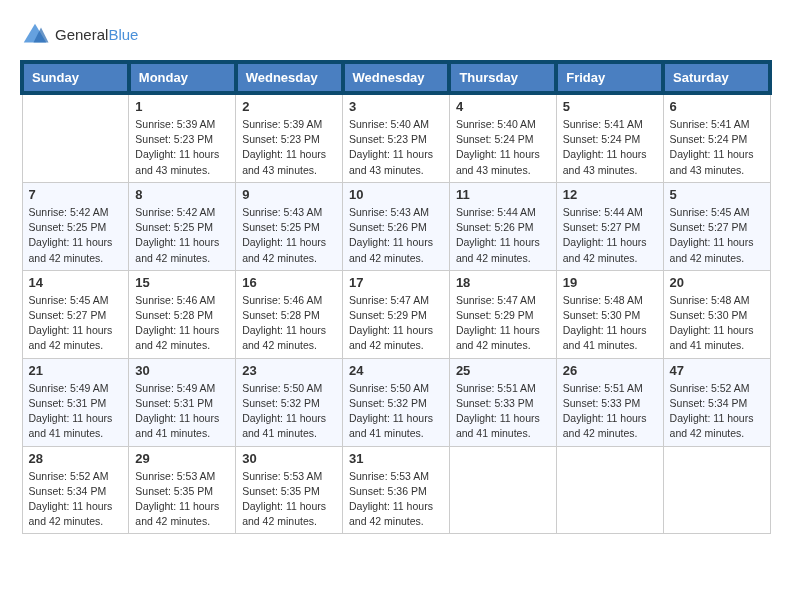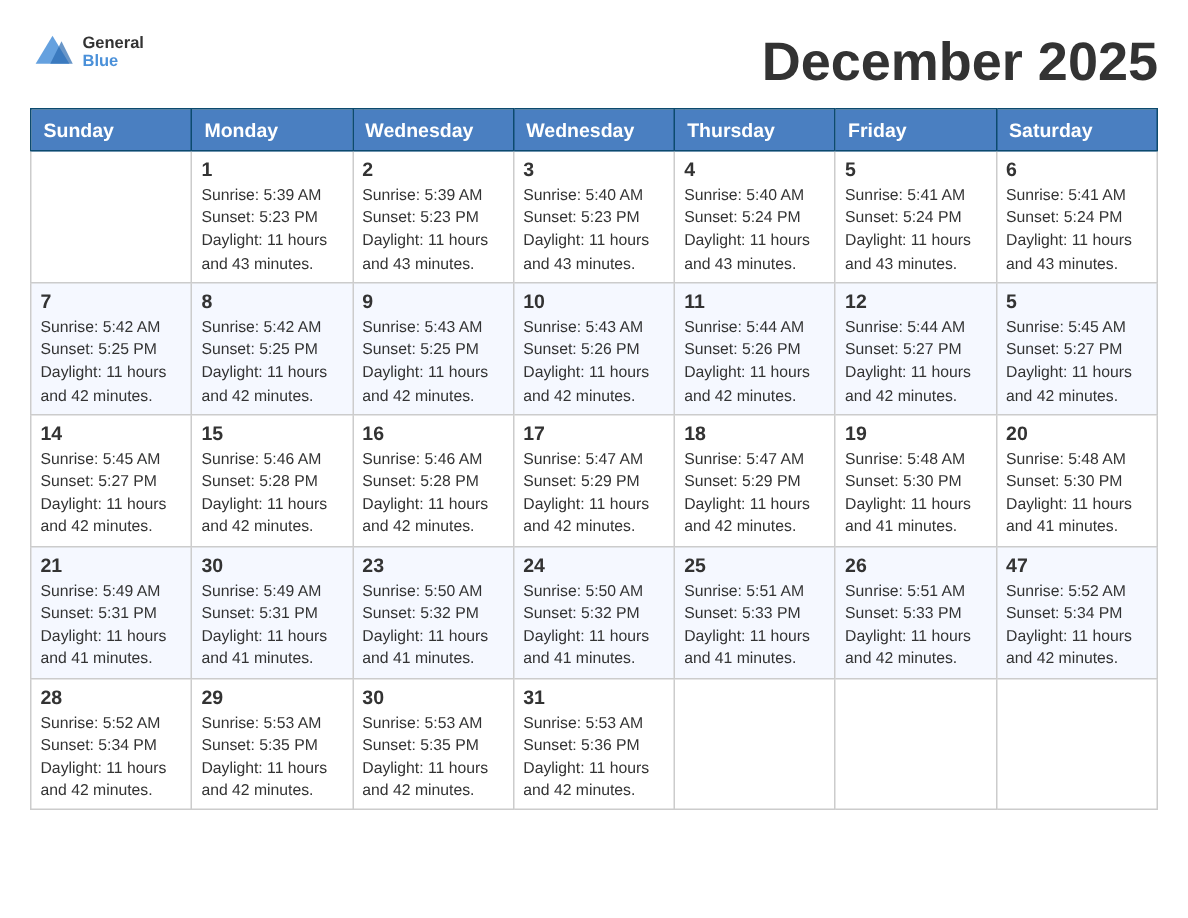--- a/index.html
+++ b/index.html
@@ -16,23 +16,23 @@
       align-items: flex-start;
       margin-bottom: 10px;
     }
     .logo {
       display: flex;
       align-items: center;
       gap: 5px;
     }
     .logo-text {
       display: flex;
-      flex-direction: column;
-      font-size: 11px;
-      font-weight: bold;
+      flex-direction: row;
+      font-size: 15px;
+      font-weight: normal;
       line-height: 1.1;
     }
     .logo-text span:first-child { color: #333; }
     .logo-text span:last-child { color: #4a90d9; }
     .logo-icon {
       width: 30px;
       height: 30px;
     }
     .title-section {
       text-align: right;
@@ -50,21 +50,21 @@
       width: 100%;
       border-collapse: collapse;
       border: 1px solid #ccc;
     }
     .calendar th {
       background-color: #4a7fc1;
       color: white;
       text-align: left;
       padding: 6px 8px;
       font-size: 13px;
-      border: 1px solid #0c4a6e;
+      border: 4px solid #0c4a6e;
     }
     .calendar td {
       border: 1px solid #ccc;
       vertical-align: top;
       padding: 4px 6px;
       width: calc(100% / 7);
       min-height: 80px;
       font-size: 11px;
       color: #333;
     }
@@ -94,21 +94,20 @@
     <svg class="logo-icon" viewBox="0 0 40 40">
       <polygon points="20,5 35,30 5,30" fill="#4a90d9" opacity="0.85"></polygon>
       <polygon points="28,10 38,30 18,30" fill="#2a6ab0" opacity="0.7"></polygon>
     </svg>
     <div class="logo-text">
       <span>General</span>
       <span>Blue</span>
     </div>
   </div>
   <div class="title-section">
-    <div class="month-title">December 2025</div>
   </div>
 </div>
 
 <table class="calendar">
   <thead>
     <tr>
     <th>Sunday</th>
         <th>Monday</th>
         <th>Wednesday</th>
         <th>Wednesday</th>

